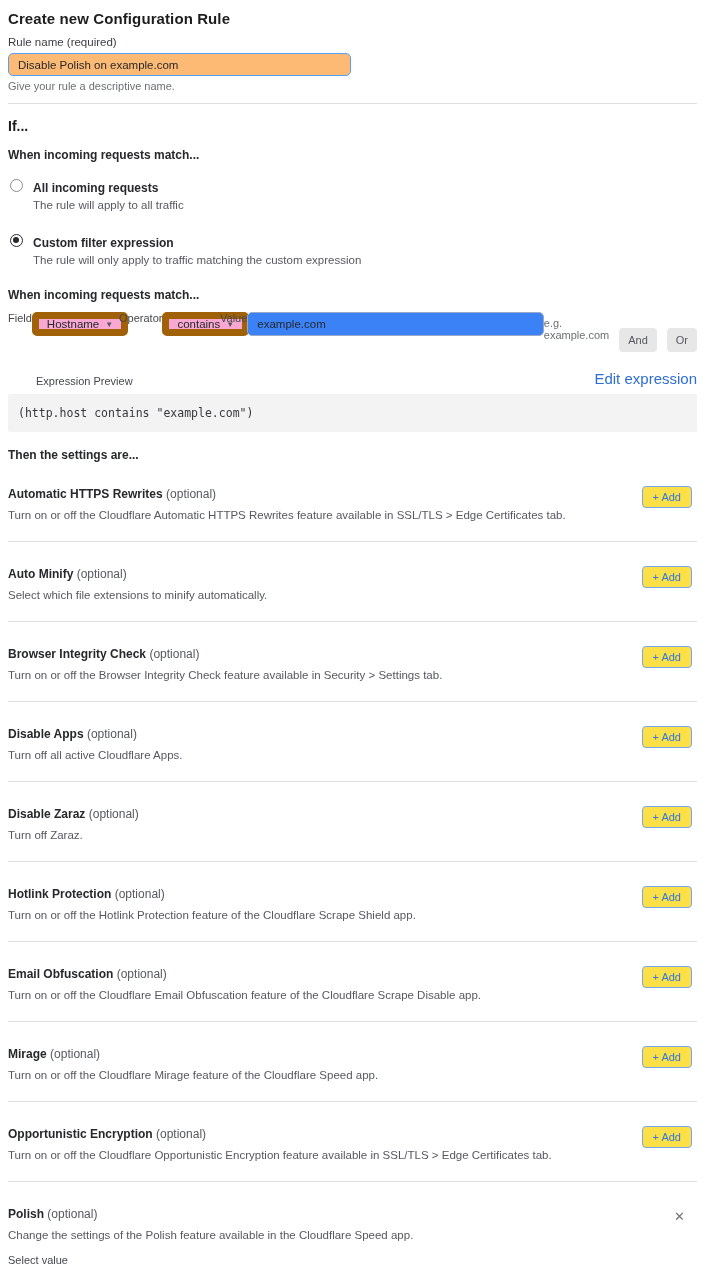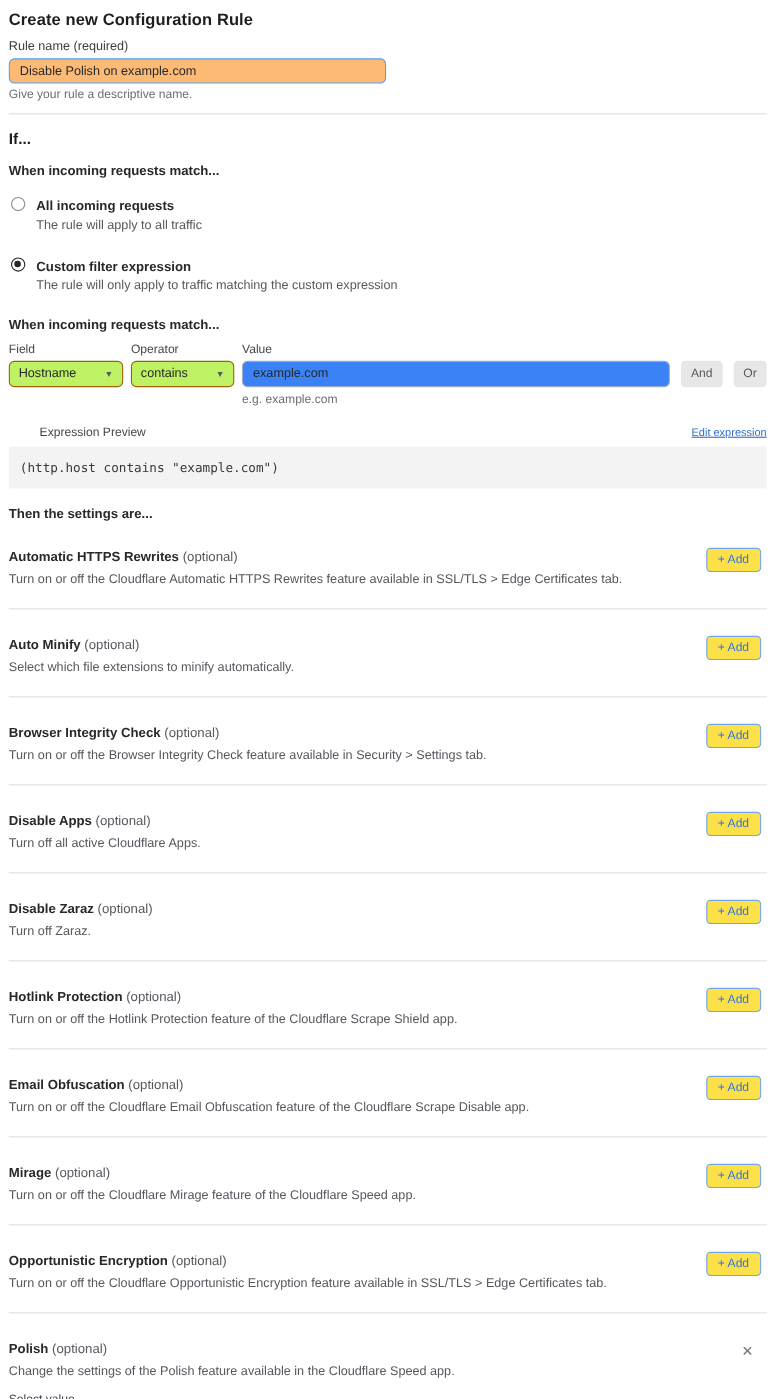--- a/index.html
+++ b/index.html
@@ -36,48 +36,48 @@
   }
   .radio-circle.selected { border-color: #26282b; }
   .radio-circle.selected::after {
     content: ""; position: absolute; left: 2px; top: 2px;
     width: 6px; height: 6px; border-radius: 50%; background: #26282b;
   }
   .radio-label { font-size: 12px; font-weight: 700; color: #26282b; line-height: 14px; }
   .radio-desc { font-size: 11.5px; color: #55585e; margin-top: 2px; line-height: 14px; font-weight: 400; }
 
   .builder-row { display: flex; align-items: flex-start; margin-top: 10px; }
-  .builder-col { display: flex; flex-direction: column; }
+  .builder-col { display: flex; flex-direction: row; }
   .col-field { width: 104px; margin-right: 7px; }
   .col-operator { width: 94px; margin-right: 7px; }
   .col-value { flex: 1 1 auto; }
   .builder-label { font-size: 11px; color: #44474c; line-height: 13px; margin-bottom: 3px; }
   .fake-select {
-    height: 24px; border: 1px solid #a16207; border-radius: 5px; background: #bef264;
+    height: 24px; border: 7px solid #a16207; border-radius: 5px; background: #f9a8d4;
     display: flex; align-items: center; justify-content: space-between;
     padding: 0 8px; font-size: 11.5px; color: #26282b; cursor: pointer;
   }
   .select-caret { font-size: 8px; color: #55585e; margin-left: 6px; }
   .value-input {
     height: 24px; width: 100%; border: 1px solid #9aaac4; border-radius: 5px;
     background: #3b82f6; padding: 0 9px; font-size: 11.5px; color: #26282b;
     font-family: "Liberation Sans", sans-serif; outline: none;
   }
   .conjunction-wrap { display: flex; padding-top: 16px; margin-left: 10px; }
   .conj-btn {
     height: 24px; border: none; border-radius: 4px; background: #e7e7e8;
     color: #55585e; font-size: 11px; font-family: "Liberation Sans", sans-serif;
     cursor: pointer; padding: 0 9px;
   }
   .conj-btn + .conj-btn { margin-left: 10px; }
   .value-hint { font-size: 11px; color: #6b6f75; margin-top: 5px; }
 
   .expr-header { display: flex; justify-content: space-between; align-items: flex-end; margin-top: 18px; padding-left: 28px; }
   .expr-label { font-size: 11px; color: #44474c; }
-  .edit-link { font-size: 10px; color: #2d6ed0; text-decoration: underline; cursor: pointer; }
+  .edit-link { font-size: 15px; color: #2d6ed0; cursor: pointer; }
   .expr-box {
     margin-top: 7px; background: #f3f3f3; border-radius: 2px;
     padding: 12px 10px; font-family: "DejaVu Sans Mono", monospace;
     font-size: 11.5px; color: #37393d;
   }
 
   .then-heading { font-size: 12px; font-weight: 700; color: #26282b; margin-top: 16px; }
 
   .setting-row { position: relative; padding: 25px 0 19px 0; border-bottom: 1px solid #dedfe0; }
   .setting-title { font-size: 12px; font-weight: 700; color: #26282b; line-height: 15px; }

